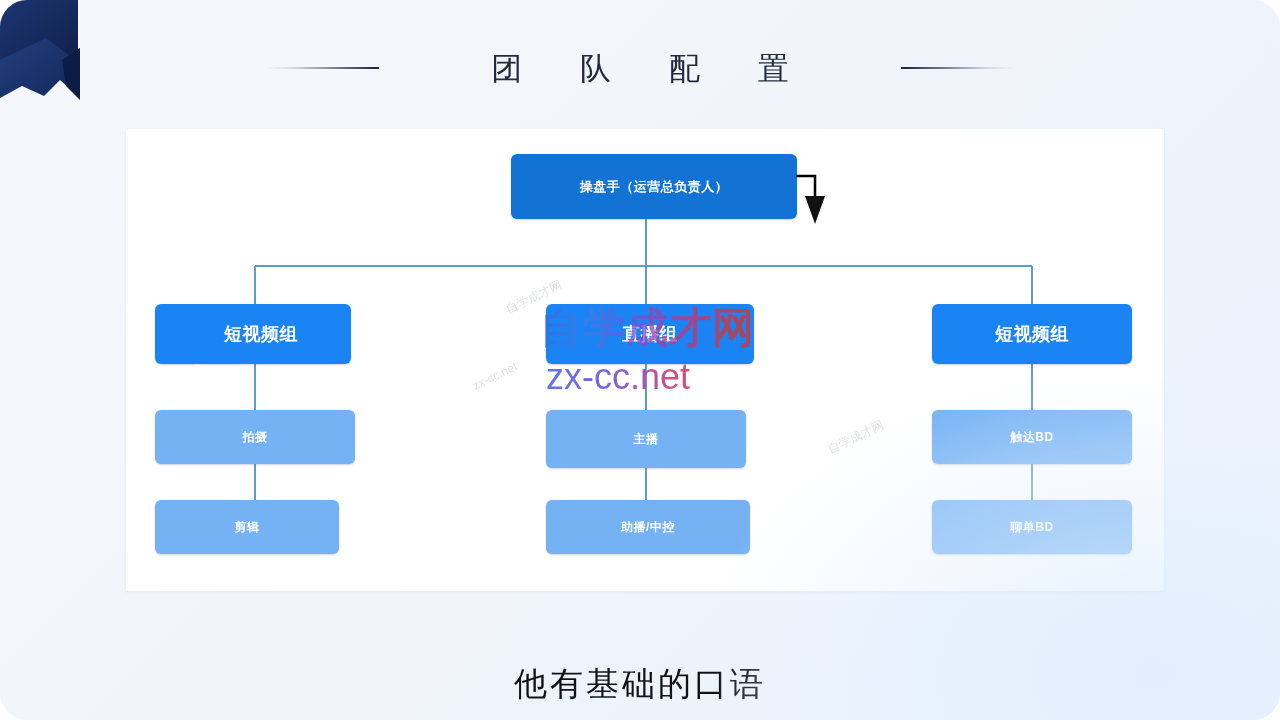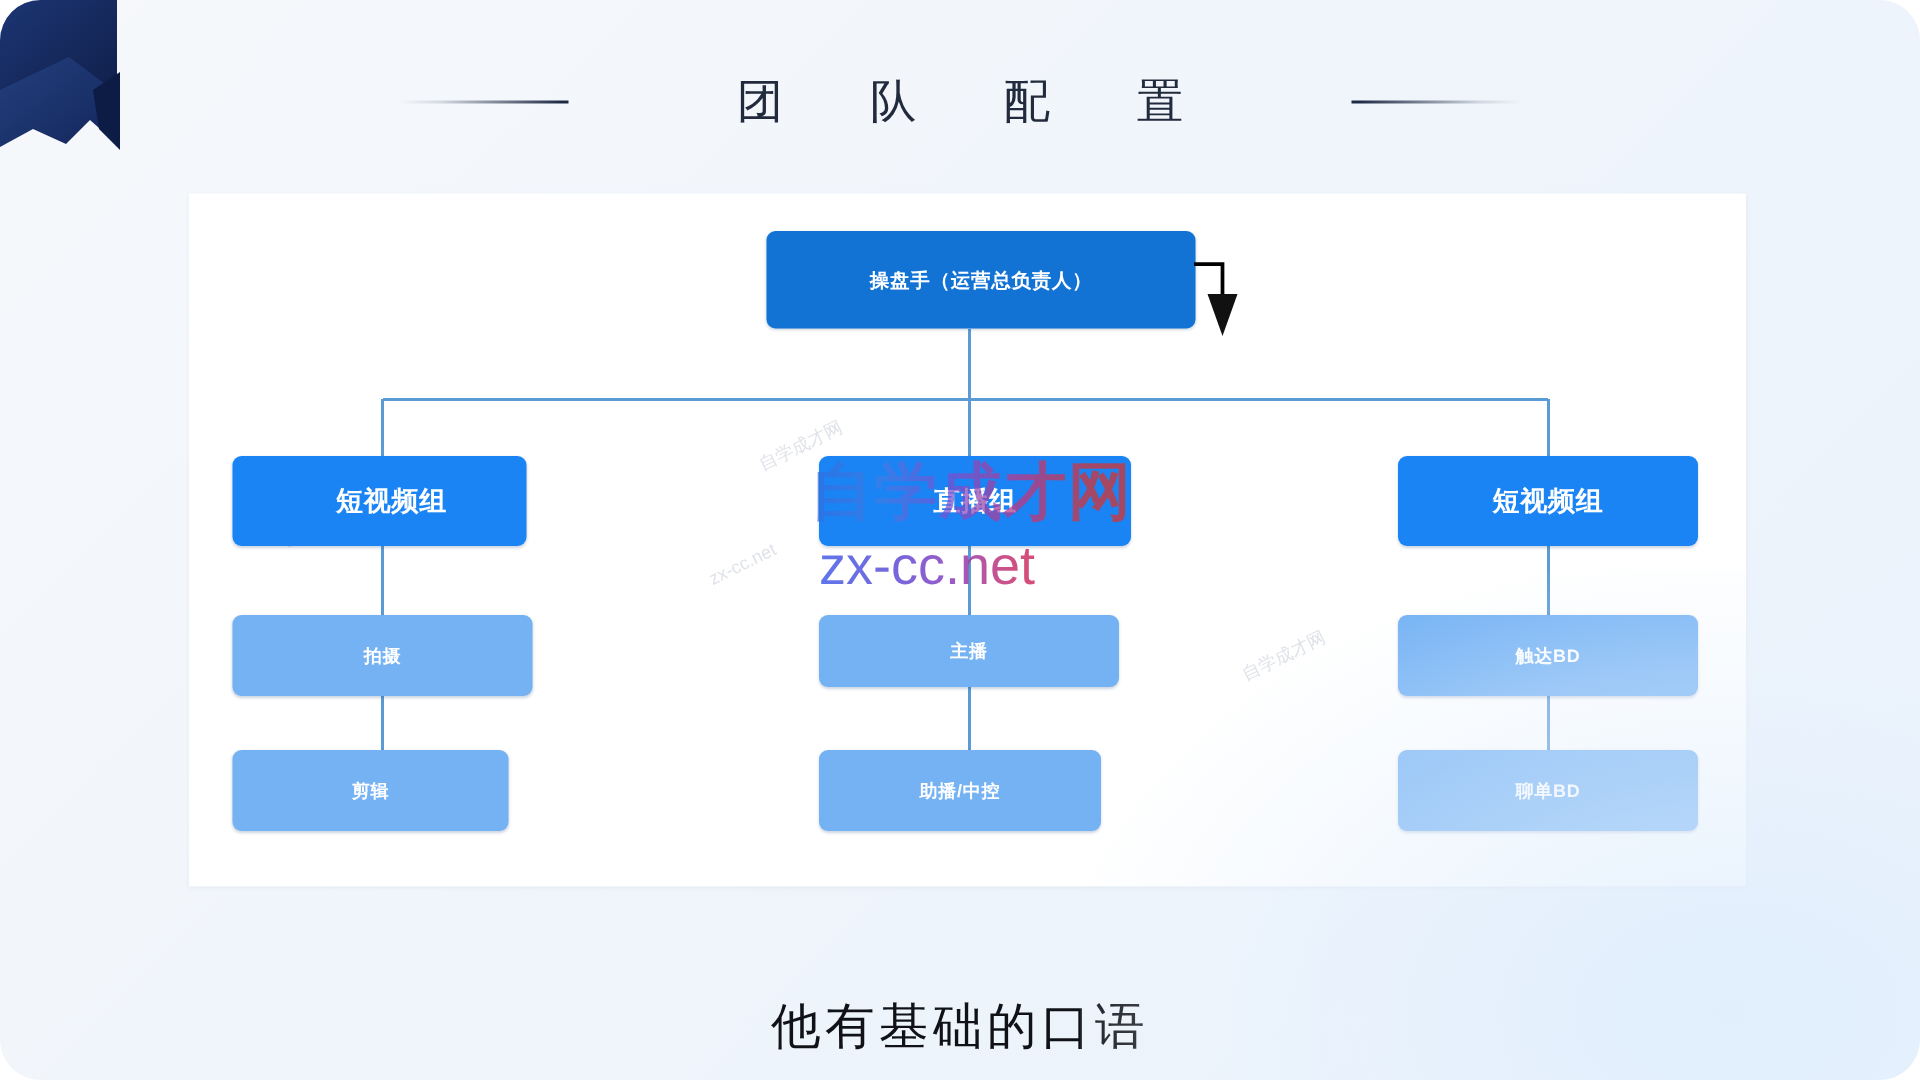--- a/index.html
+++ b/index.html
@@ -264,22 +264,22 @@
       <span class="wm-faint" style="left:345px; top:240px; transform:rotate(-26deg);">zx-cc.net</span>
       <span class="wm-faint" style="left:700px; top:300px; transform:rotate(-26deg);">自学成才网</span>
 
       <div class="node lvl0" style="left:385px; top:25px; width:286px; height:65px;">操盘手（运营总负责人）</div>
 
       <div class="node lvl1" style="left:29px; top:175px; width:196px; height:60px;padding-left:16px;">短视频组</div>
       <div class="node lvl2" style="left:29px; top:281px; width:200px; height:54px;">拍摄</div>
       <div class="node lvl2" style="left:29px; top:371px; width:184px; height:54px;">剪辑</div>
 
       <div class="node lvl1" style="left:420px; top:175px; width:208px; height:60px;">直播组</div>
-      <div class="node lvl2" style="left:420px; top:281px; width:200px; height:48px;">主播</div>
-      <div class="node lvl2" style="left:420px; top:371px; width:188px; height:54px;">助播/中控</div>
+      <div class="node lvl2" style="left:420px; top:281px; width:200px; height:58px;">主播</div>
+      <div class="node lvl2" style="left:420px; top:371px; width:204px; height:54px;">助播/中控</div>
 
       <div class="node lvl1" style="left:806px; top:175px; width:200px; height:60px;">短视频组</div>
       <div class="node lvl2" style="left:806px; top:281px; width:200px; height:54px;">触达BD</div>
       <div class="node lvl2" style="left:806px; top:371px; width:200px; height:54px;">聊单BD</div>
     </div>
   </div>
 
   <svg class="pointer-arrow" viewBox="0 0 34 58">
     <path d="M1,8 L20,8 L20,30" stroke="#000000" stroke-width="2.5" fill="none"></path>
     <polygon points="10,28 30,28 20,56" fill="#111111"></polygon>

